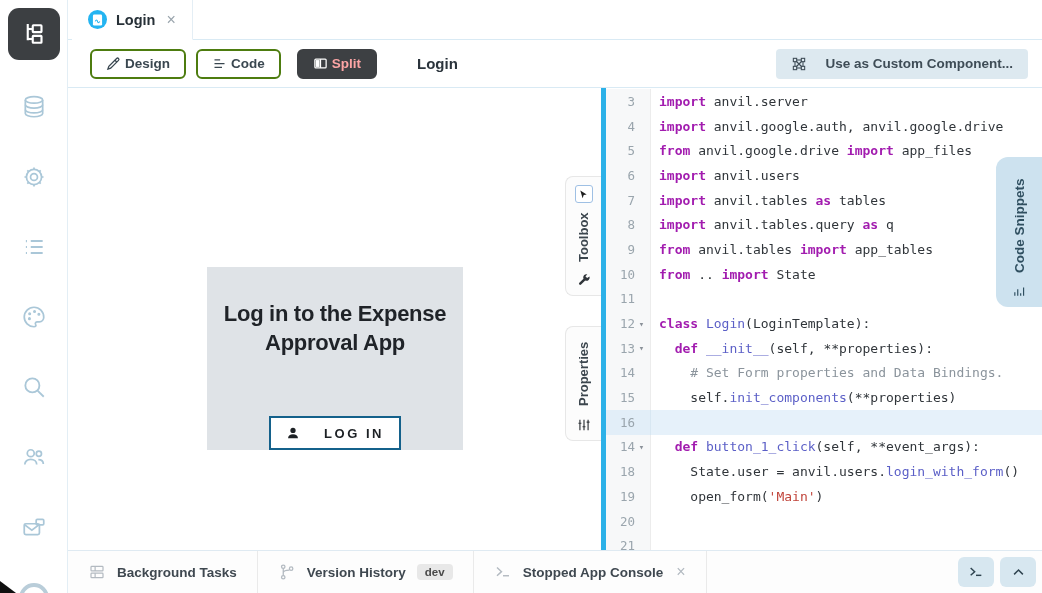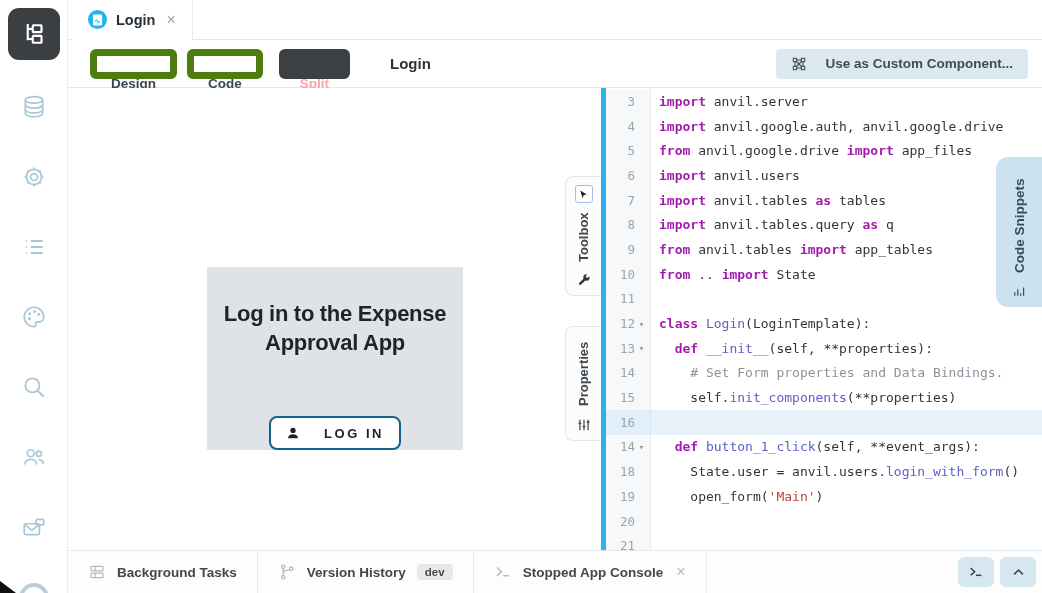--- a/index.html
+++ b/index.html
@@ -27,39 +27,39 @@
   .tab { display:flex; align-items:center; gap:9px; padding:0 14px 0 16px; margin-left:4px;
          background:#fff; border-right:1px solid #e4eef5; margin-bottom:-1px; border-bottom:1px solid #fff; cursor:pointer; }
   .tab-label { font-size:14.5px; font-weight:700; color:#273037; }
   .tab-close { color:#9aa5ad; font-size:16px; line-height:1; cursor:pointer; padding:0 2px; }
   .form-badge { width:19px; height:19px; border-radius:50%; background:#24b4f1; display:flex;
                 align-items:center; justify-content:center; }
 
   
   .toolbar { height:48px; display:flex; align-items:center; border-bottom:1px solid #d9eaf4;
              background:#fff; padding:0 12px 0 22px; }
-  .vbtn { display:flex; align-items:center; gap:20px; height:30px; padding:0 14px; border-radius:6px;
-          border:7px solid #4d7c0f; background:#fff; font-size:13.5px; font-weight:700; color:#3a4750; cursor:pointer;flex-direction:column; }
+  .vbtn { display:flex; align-items:center; gap:4px; height:30px; padding:0 14px; border-radius:6px;
+          border:2px solid #4d7c0f; background:#fff; font-size:13.5px; font-weight:700; color:#3a4750; cursor:pointer; }
   .vbtn + .vbtn { margin-left:10px;align-items:center; }
   .vbtn.active { background:#3d4043; border-color:#3d4043; color:#fca5a5;margin-left:16px; }
   .toolbar-formname { margin-left:40px; font-size:15px; font-weight:700; color:#2b343c; }
   .toolbar-spacer { flex:1; }
   .ucc-btn { display:flex; align-items:center; gap:18px; height:30px; padding:0 15px; border-radius:4px;
              background:#dde9f0; border:none; font-size:13.5px; font-weight:700; color:#3e4c56; cursor:pointer;
              margin-right:2px; }
 
   
   .workspace { flex:1; display:flex; min-height:0; }
   .canvas { width:533px; flex:0 0 533px; background:#fff; position:relative; overflow:hidden; }
   .design-card { position:absolute; left:139px; top:179px; width:256px; height:183px; background:#dfe3e7;
                  display:flex; flex-direction:column; align-items:center;justify-content:space-between; }
   .card-title { margin-top:32px; width:232px; text-align:center; font-size:22px; font-weight:700;
                 color:#1f2328; line-height:1.32; letter-spacing:-0.3px; cursor:pointer; }
   .login-btn { margin-top:24px; display:flex; align-items:center; gap:24px; height:34px; padding:0 15px;
-               background:#fff; border:2px solid #14618b; border-radius:8px; font-size:13px; font-weight:700;
+               background:#fff; border:2px solid #14618b; border-radius:0; font-size:13px; font-weight:700;
                letter-spacing:2.5px; color:#1d2125; cursor:pointer; }
 
   
   .panel-tab { position:absolute; right:0; width:36px; background:#fcfcfc; border:1px solid #e7e7e7;
                border-right:none; border-radius:8px 0 0 8px; display:flex; flex-direction:column;
                align-items:center; padding:8px 0; cursor:pointer; }
   .panel-toolbox { top:88px; height:120px; }
   .panel-properties { top:238px; height:115px; }
   .vlabel { writing-mode:vertical-rl; transform:rotate(180deg); font-size:13px; font-weight:600;
             color:#3c464e; flex:1; display:flex; align-items:center; justify-content:center; }

